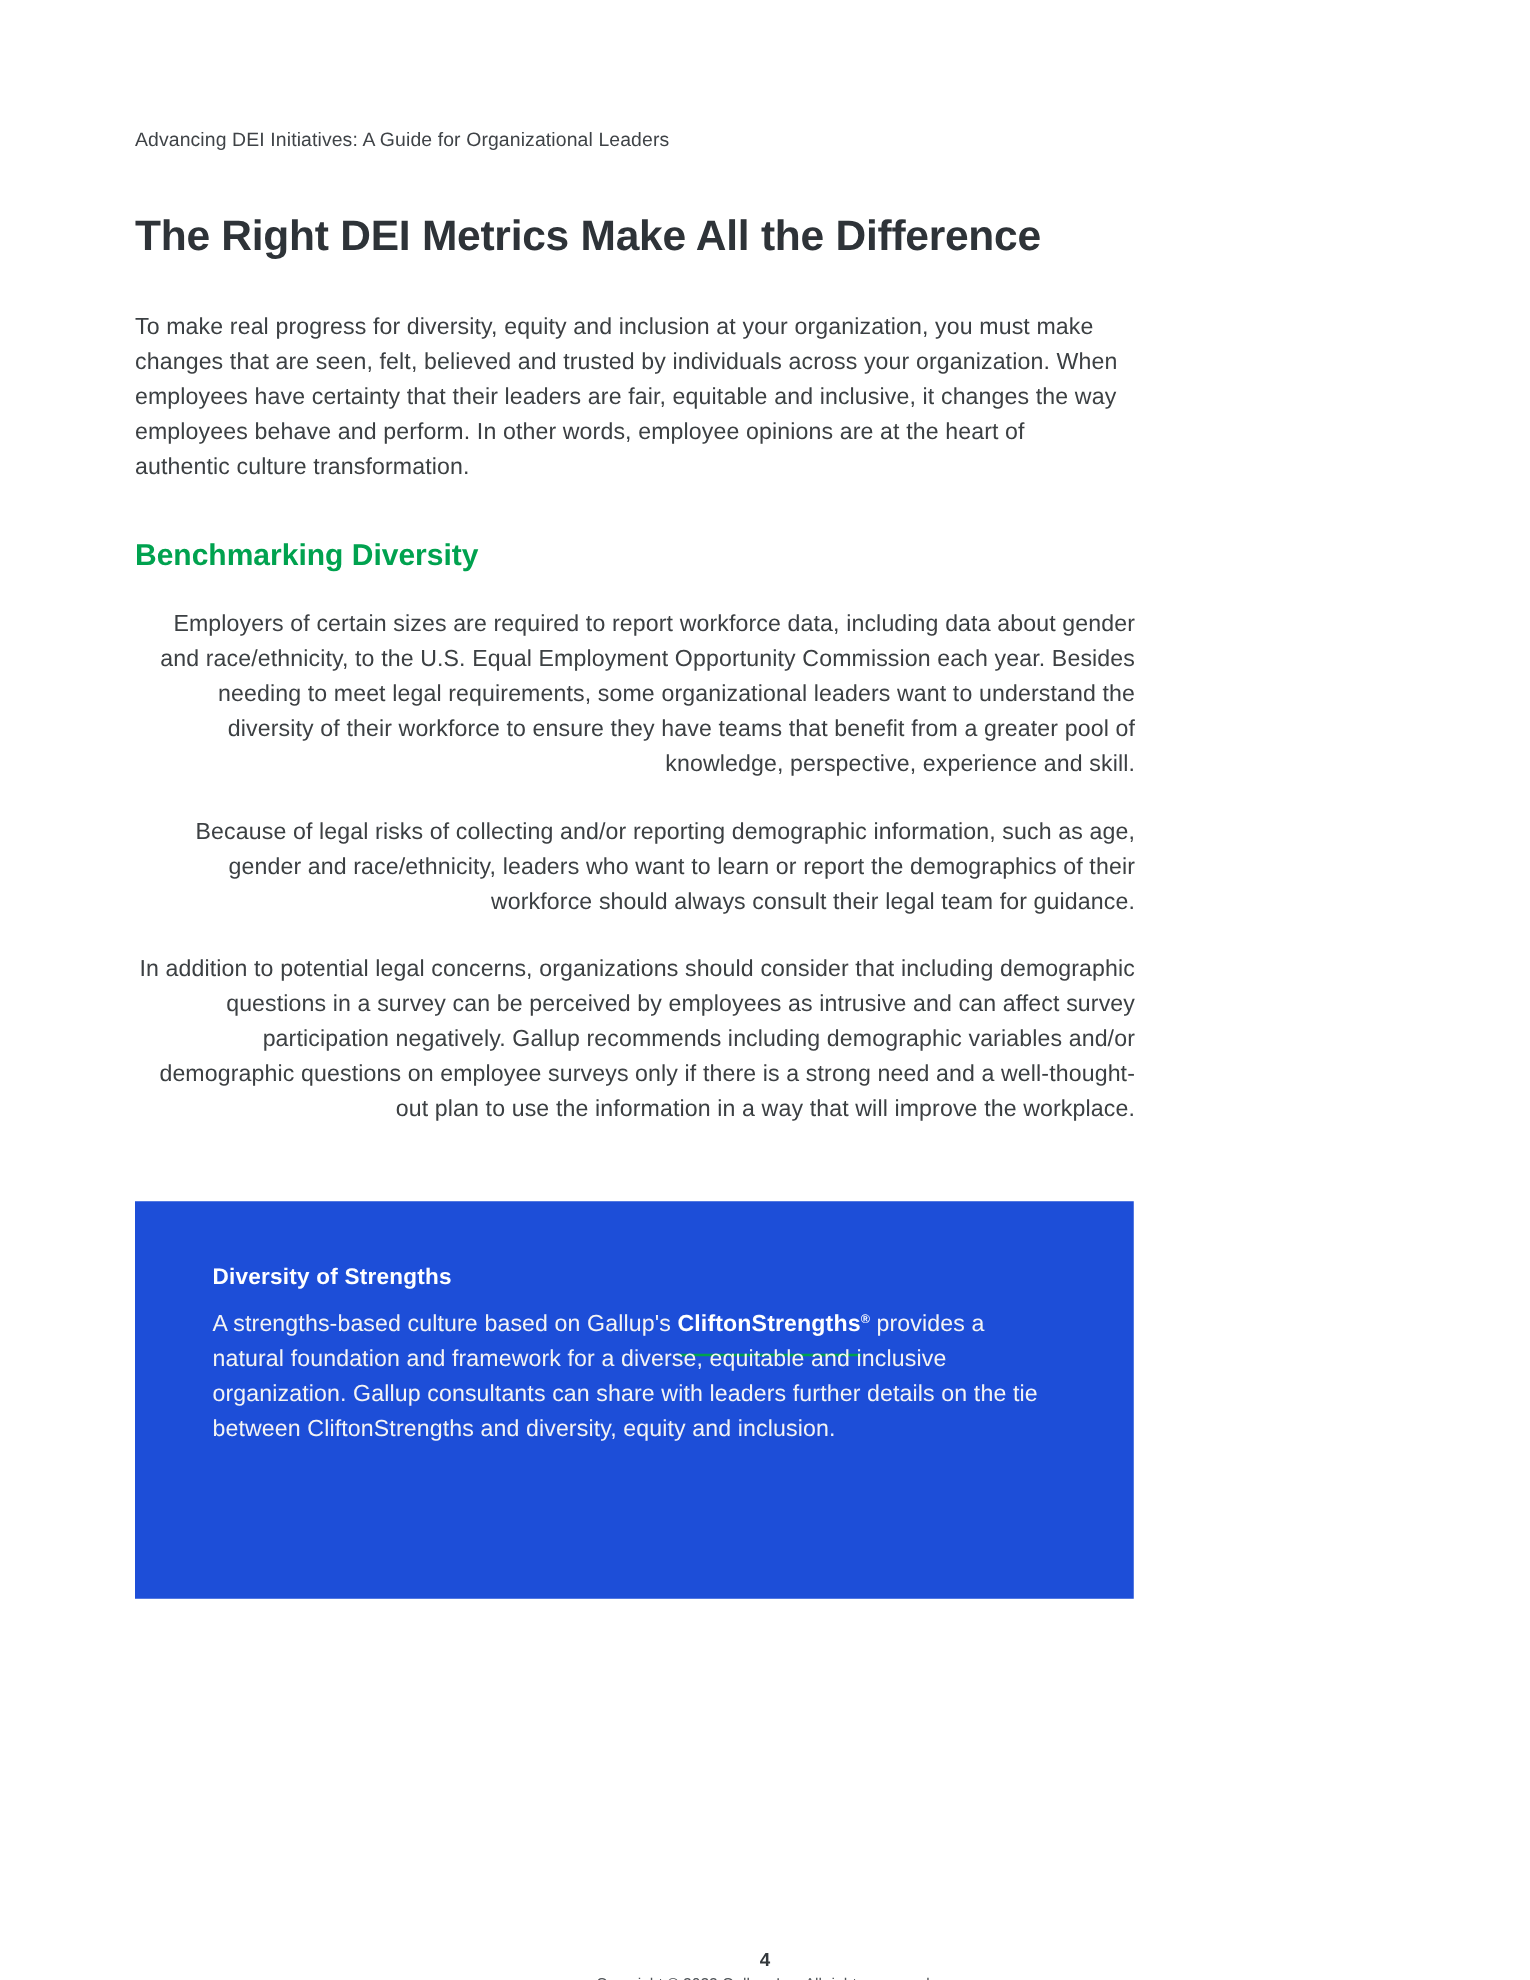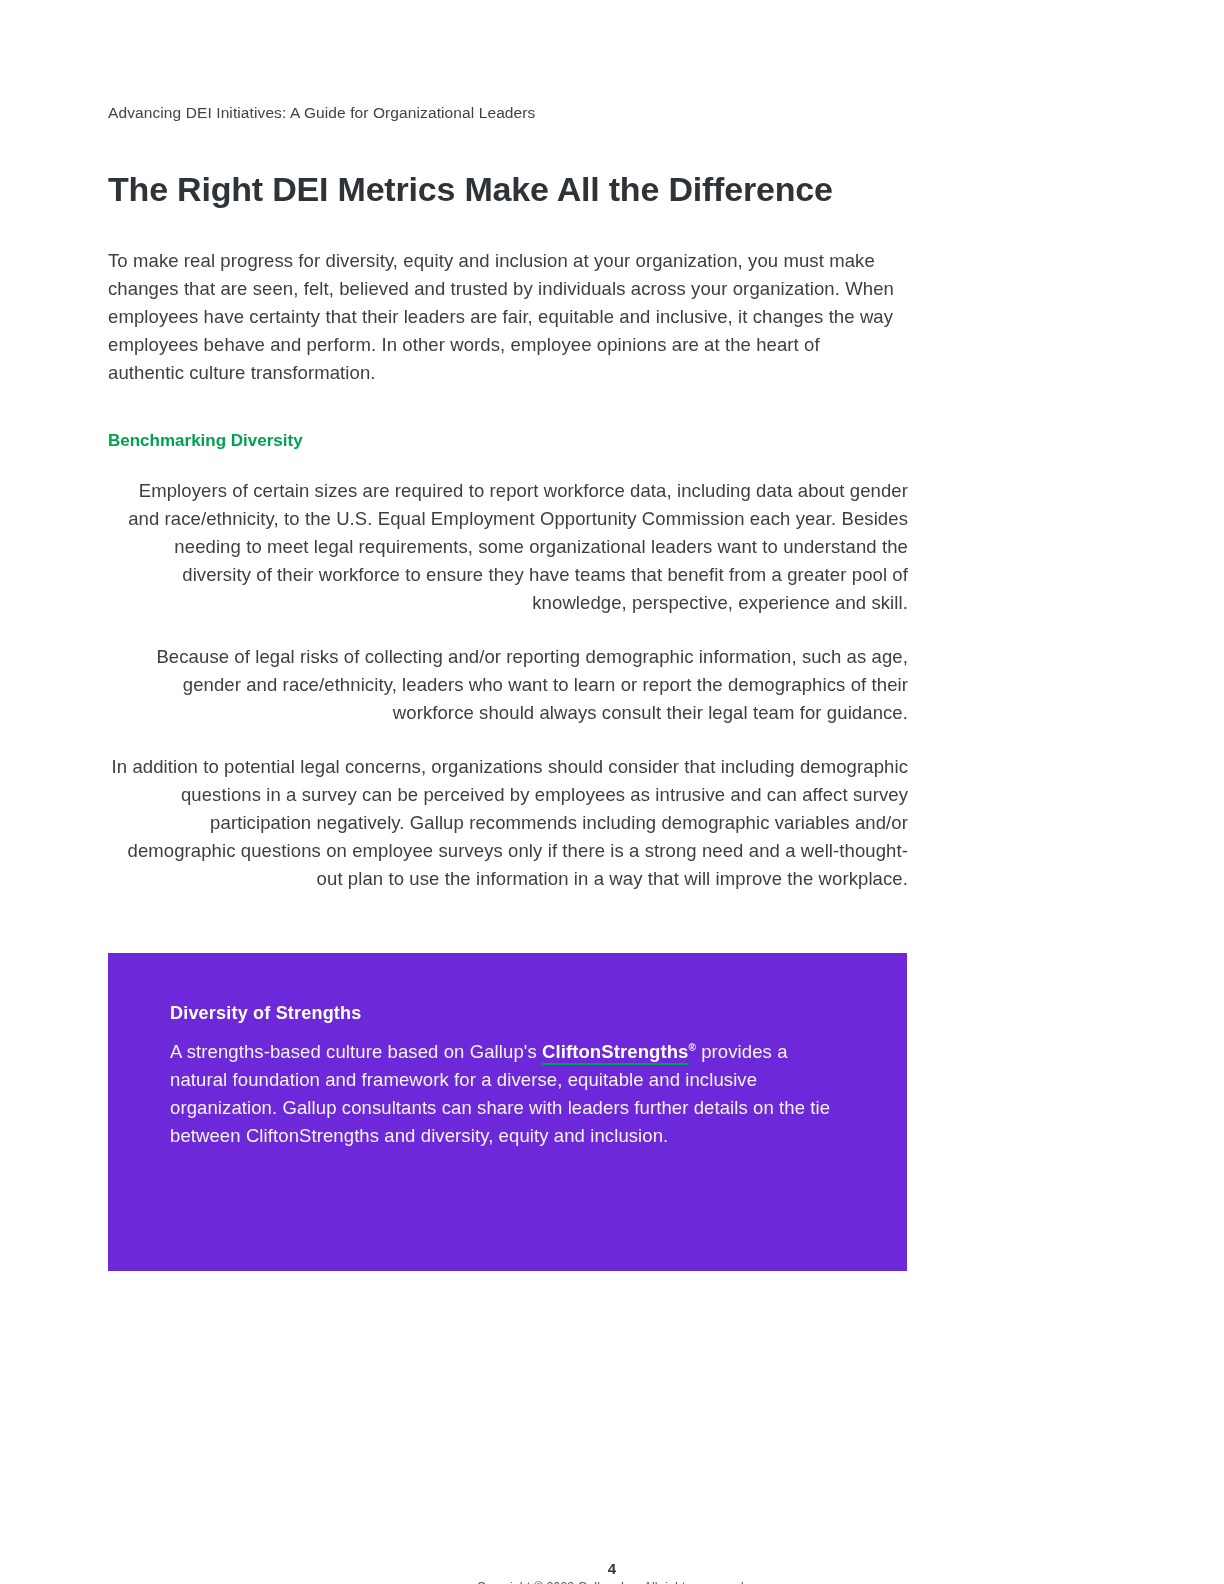--- a/index.html
+++ b/index.html
@@ -37,31 +37,31 @@
   }
   p.body-text {
     font-size: 18.5px;
     line-height: 28px;
     color: #3c4043;
     letter-spacing: 0.1px;
   }
   .intro { margin-top: 38px; width: 792px; }
   .section-heading {
     margin-top: 44px;
-    font-size: 17px;
+    font-size: 24px;
     font-weight: 700;
     color: #00A24F;
     letter-spacing: 0;
   }
   .para { margin-top: 26px; width: 800px; text-align: right; }
   .callout {
     margin-top: 60px;
     width: 799px;
     min-height: 318px;
-    background: #6d28d9;
+    background: #1d4ed8;
     padding: 50px 60px 56px 62px;
   }
   .callout-heading {
     font-size: 18px;
     font-weight: 700;
     color: #ffffff;
     letter-spacing: 0.2px;
   }
   .callout p {
     font-size: 18.5px;
@@ -69,21 +69,21 @@
     color: #f4f4f4;
     letter-spacing: 0.1px;
   }
   .callout-para1 { margin-top: 34px; }
   .callout-para2 { margin-top: 10px; }
   .cs-link {
     color: #ffffff;
     font-weight: 700;
     text-decoration: none;
     border-bottom: 2px solid #00A24F;
-    padding-bottom: 1px;
+    padding-bottom: 14px;
     cursor: pointer;
   }
   .cs-sup {
     font-size: 10px;
     vertical-align: super;
     color: #ffffff;
     font-weight: 700;
   }
   .page-footer {
     position: absolute;

